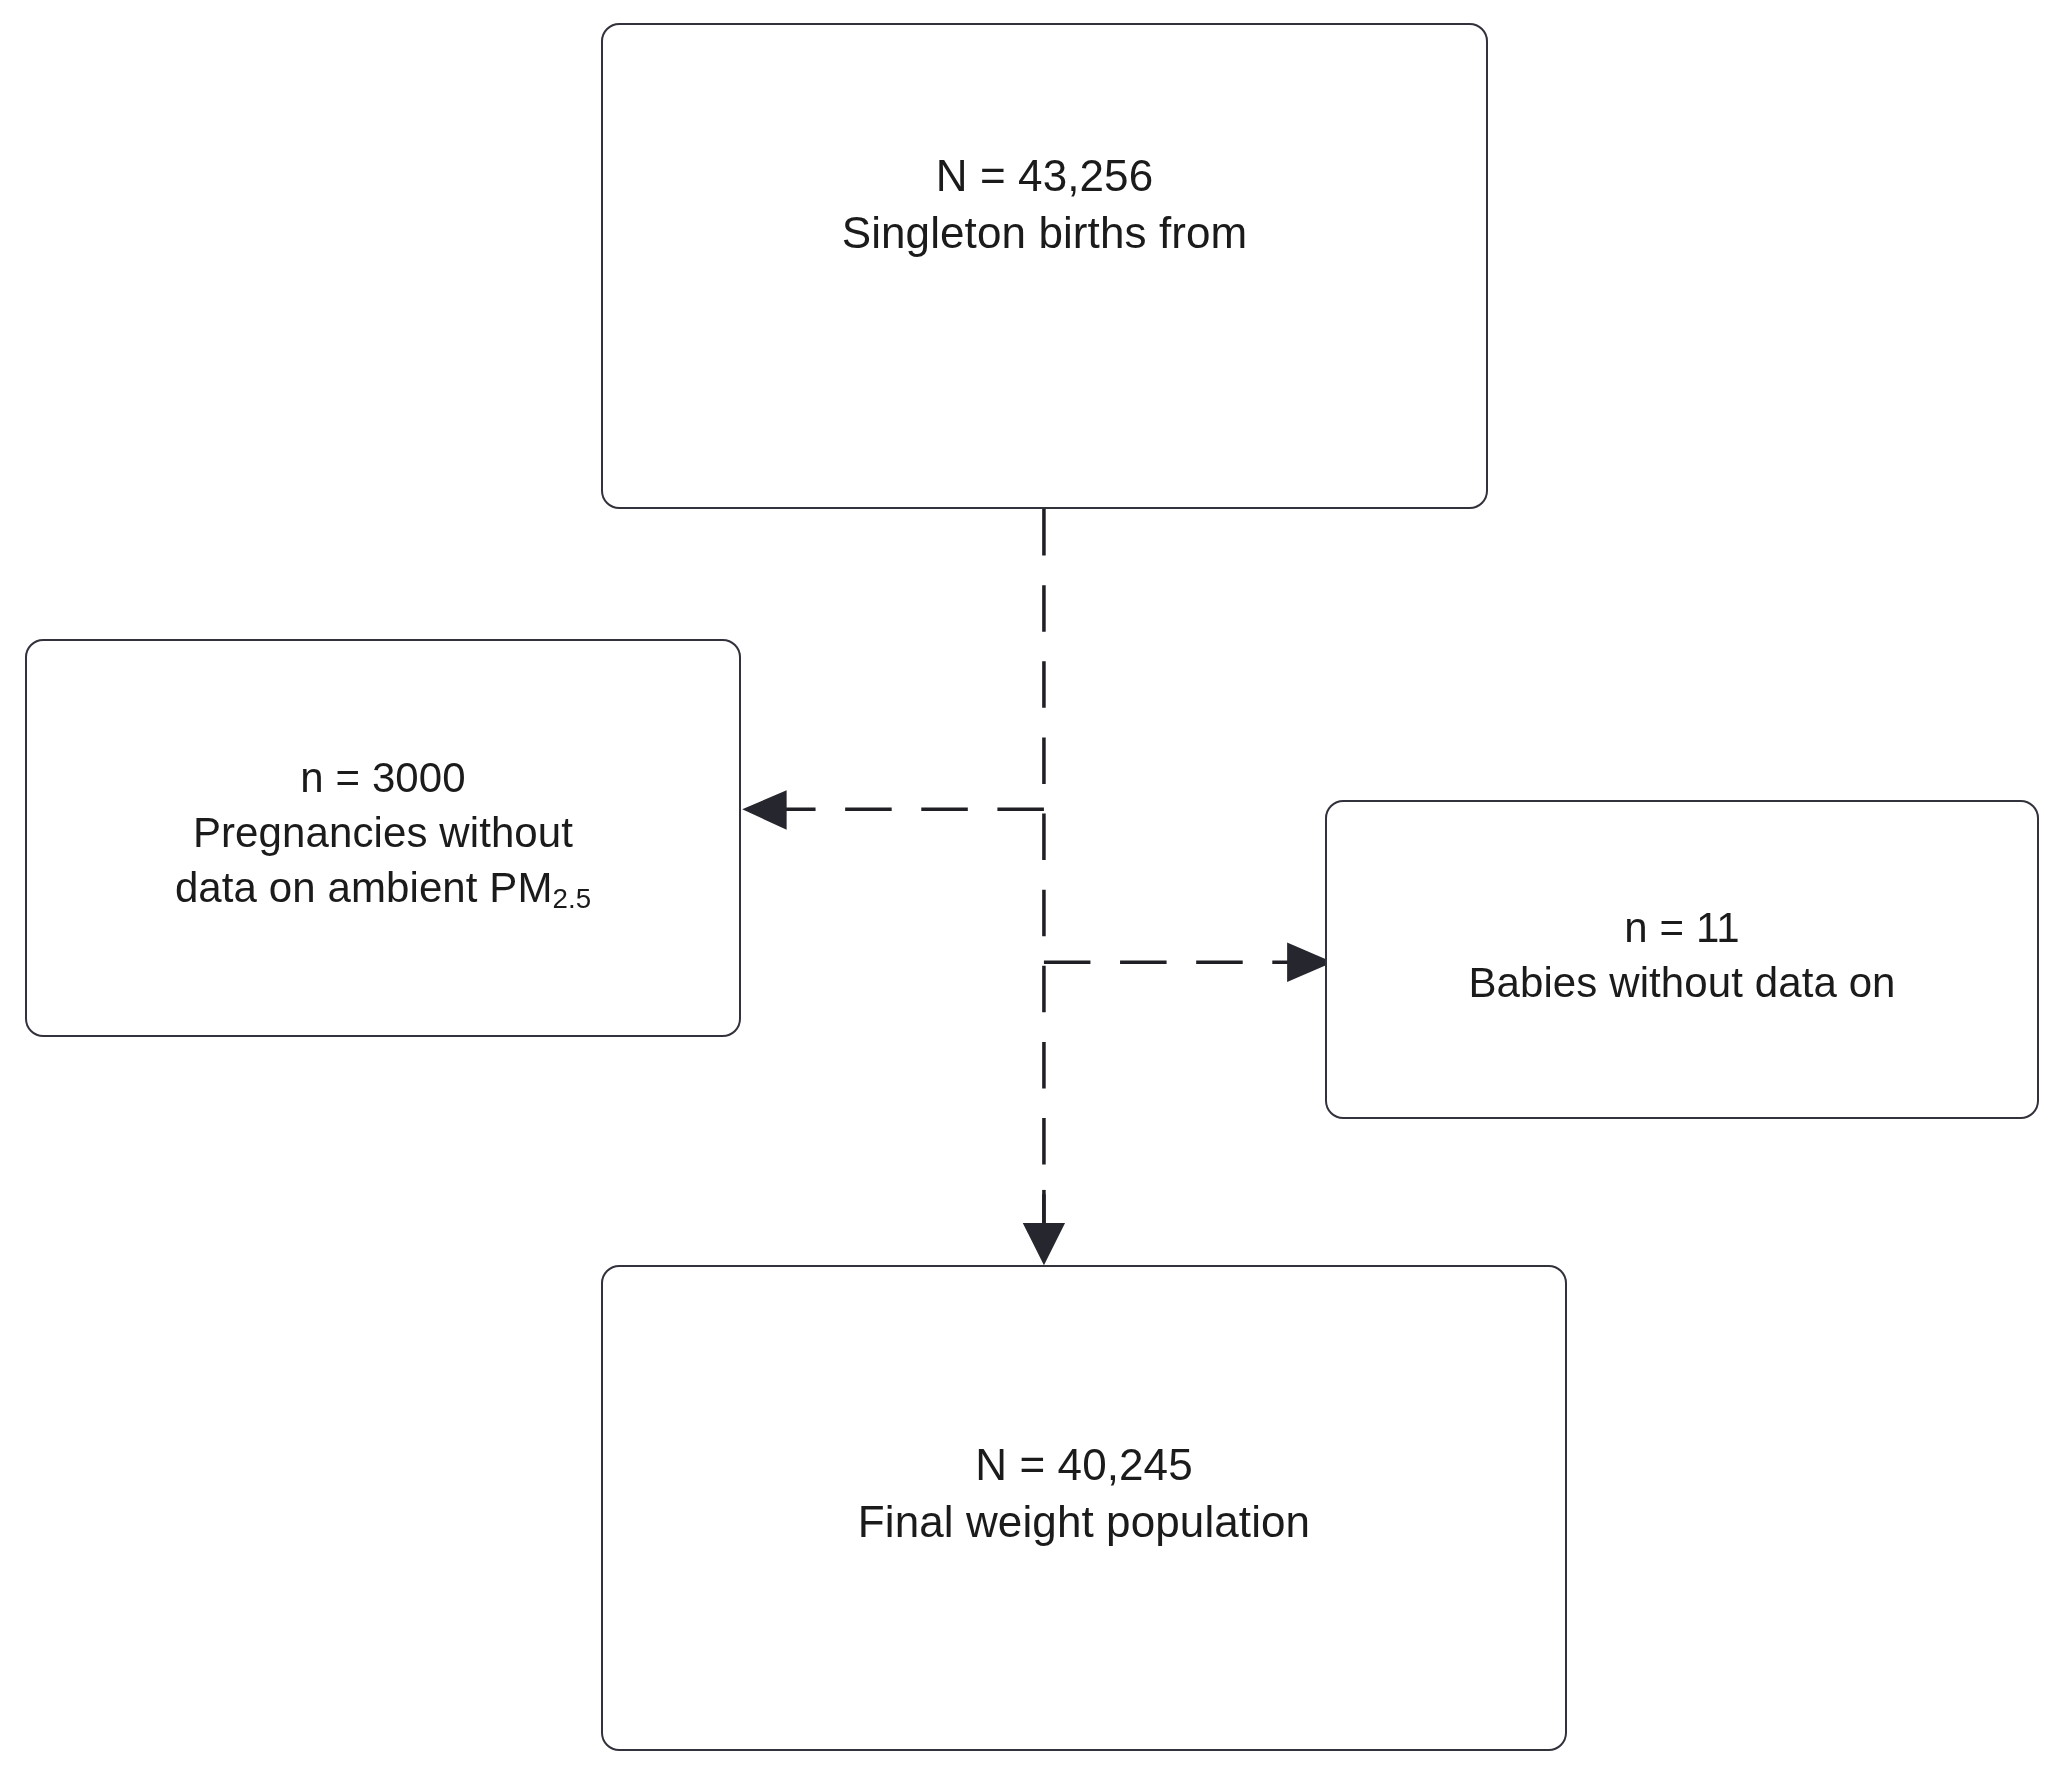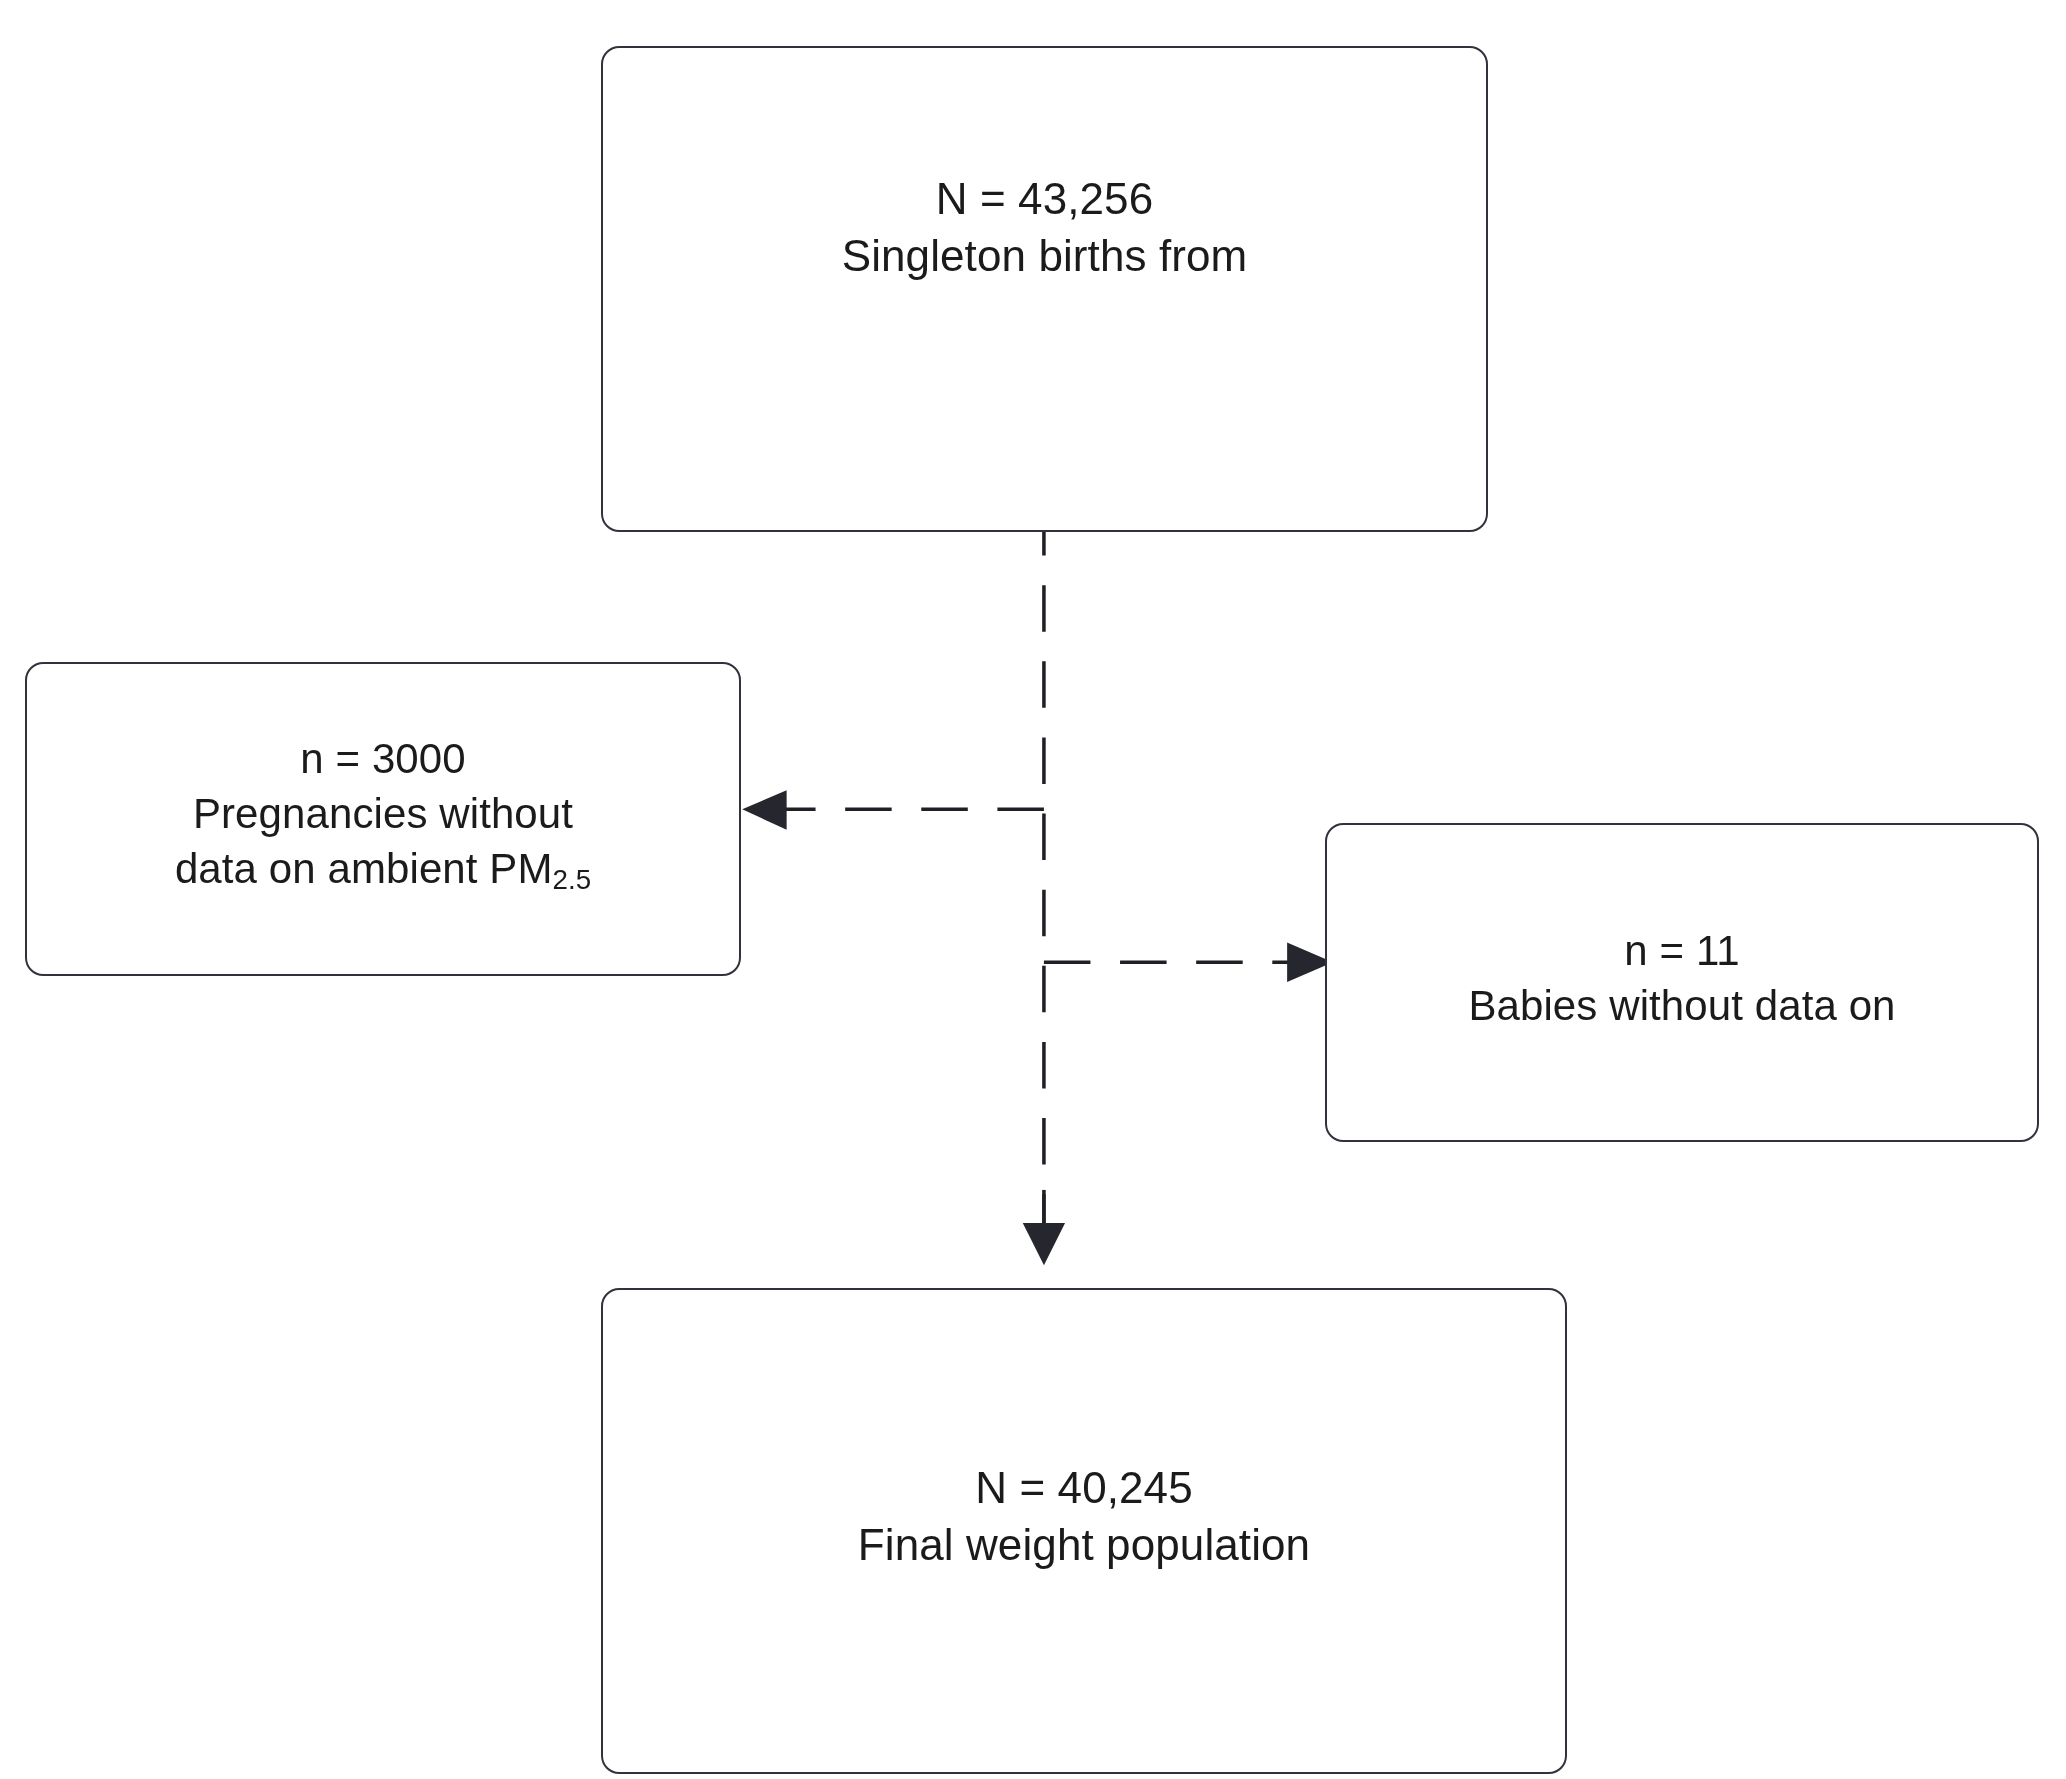--- a/index.html
+++ b/index.html
@@ -30,21 +30,20 @@
     position: absolute;
     box-sizing: border-box;
     background: #ffffff;
     border: 2.8px solid #32323c;
     border-radius: 18.3px;
     display: flex;
     align-items: center;
     justify-content: center;
     text-align: center;
     color: #1b1b1b;
-    margin-top: 23px;
   }
   .node-text {
     display: block;
     width: 100%;
     padding: 0 18.3px;
     box-sizing: border-box;
     line-height: 1.30;
     letter-spacing: 0.1px;
   }
   .node-text .ln {
@@ -54,21 +53,21 @@
   sub {
     font-size: 0.66em;
     vertical-align: -0.22em;
     letter-spacing: 0;
   }
 
   
   #node-source   { left: 601px;  top: 23px;   width: 887px; height: 486px; font-size: 44px; }
   #node-source .node-text { transform: translateY(-62px); }
 
-  #node-excl-pm  { left: 25px;   top: 639px;  width: 716px; height: 314px; font-size: 42px; }
+  #node-excl-pm  { left: 25px;   top: 639px;  width: 716px; height: 398px; font-size: 42px; }
   #node-excl-pm .node-text { transform: translateY(-4.2px); }
 
   #node-excl-bw  { left: 1325px; top: 800px; width: 714px; height: 319px; font-size: 42px; }
   #node-excl-bw .node-text { transform: translateY(-4.2px); }
 
   #node-final    { left: 601px;  top: 1265px; width: 966px; height: 486px; font-size: 44px; }
   #node-final .node-text { transform: translateY(-15.5px); }
 </style>
 </head>
 <body>

